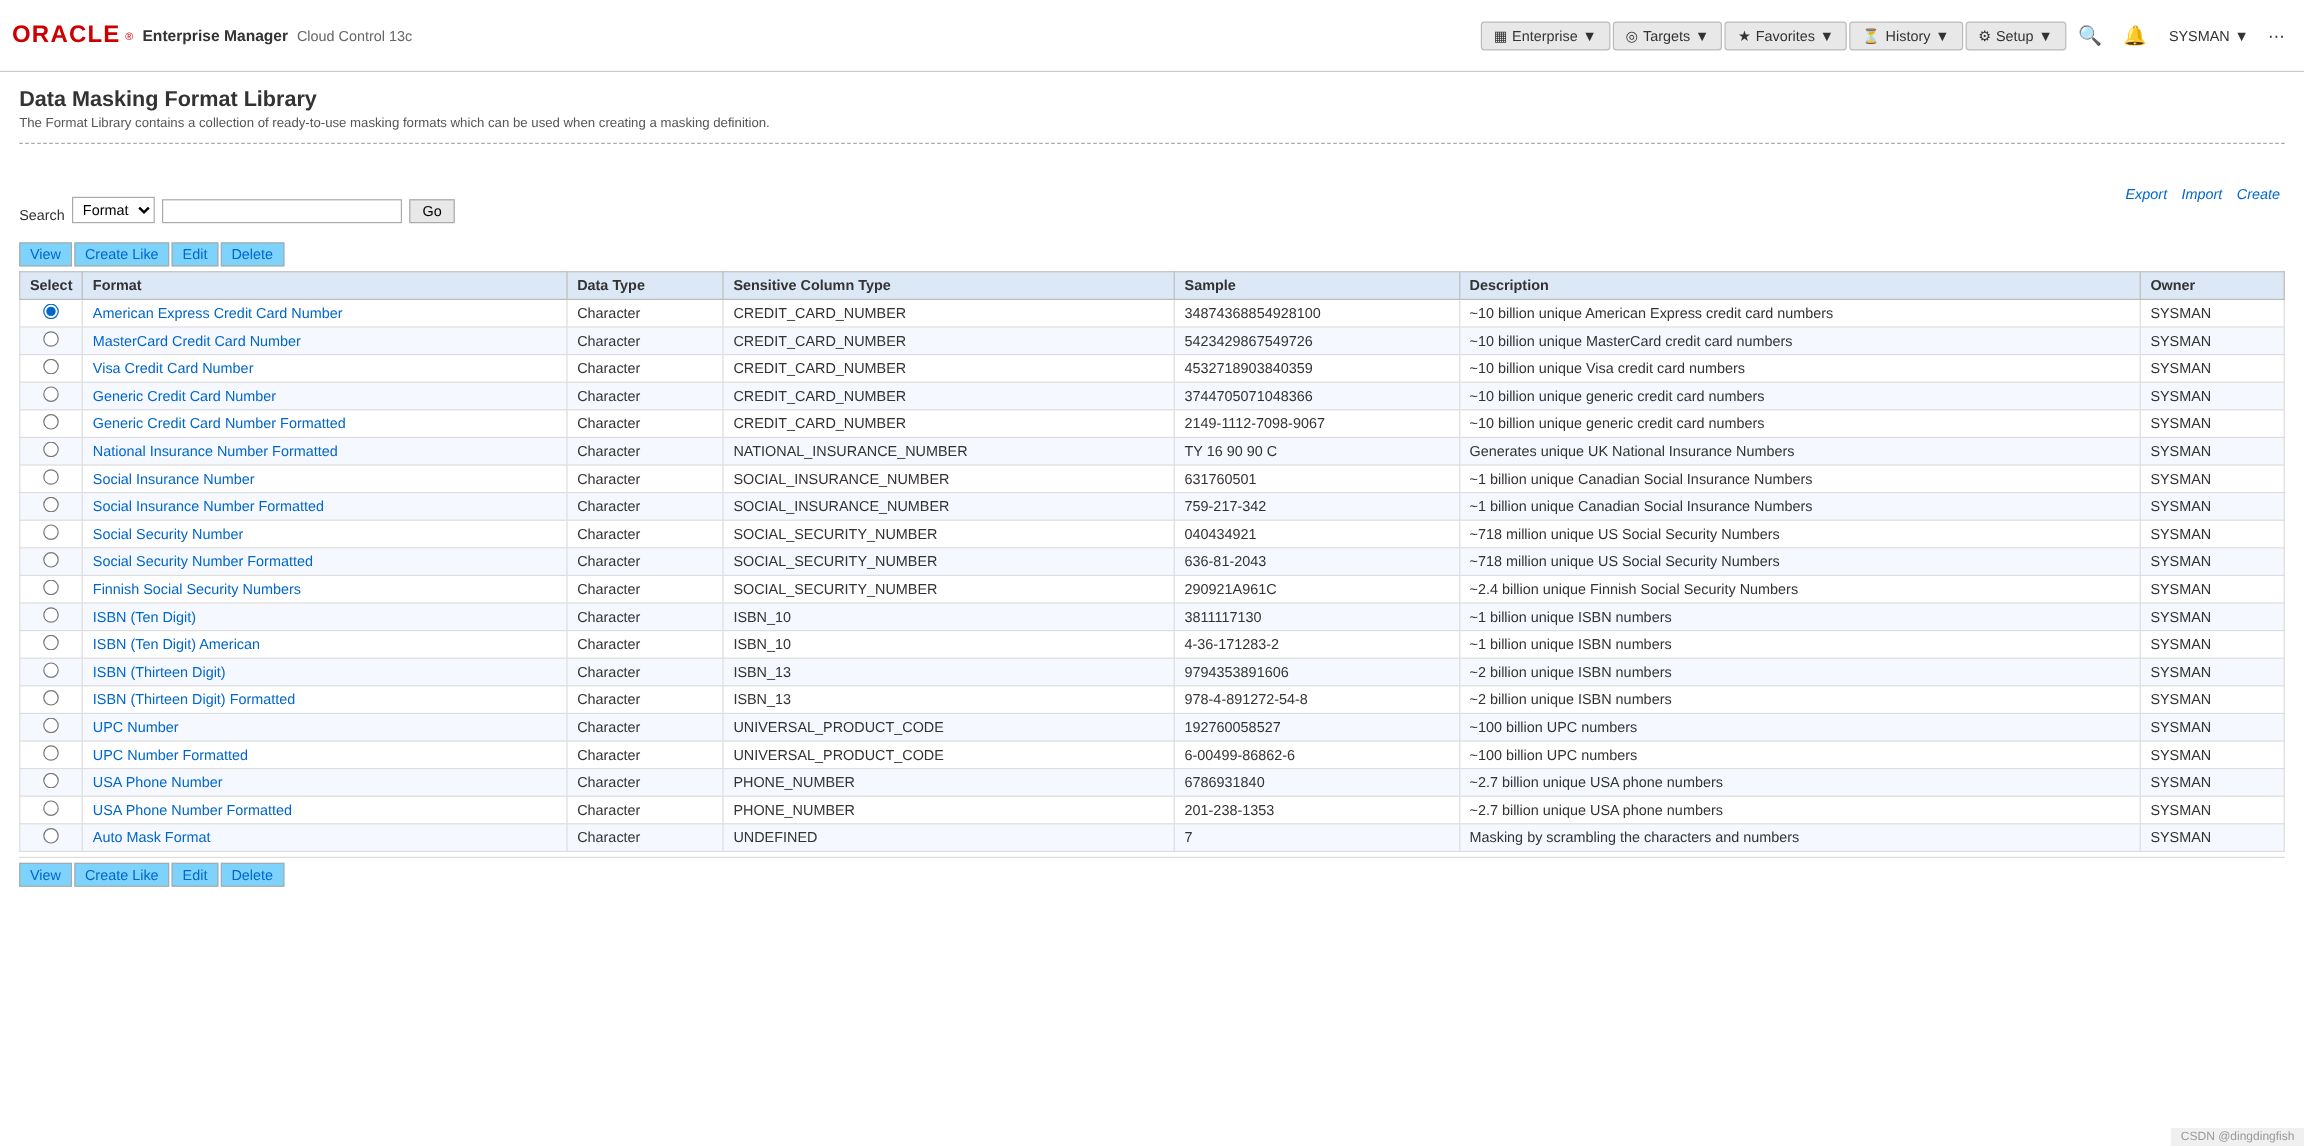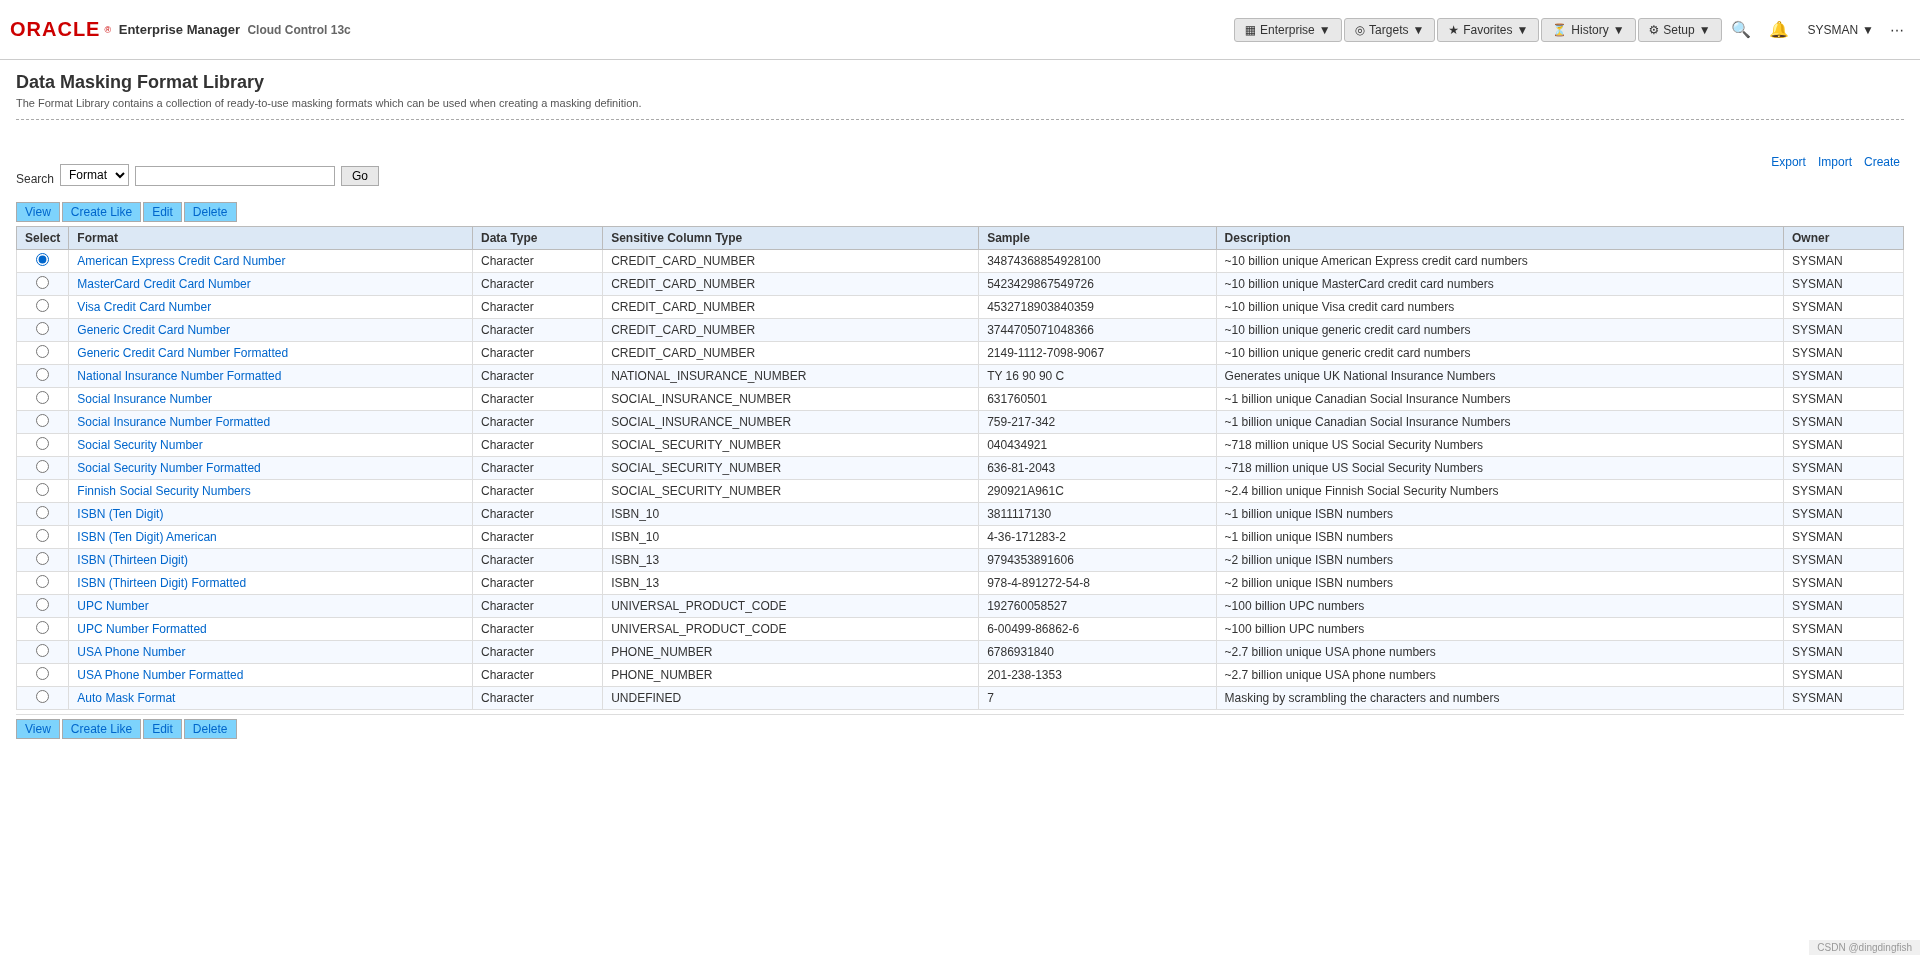--- a/index.html
+++ b/index.html
@@ -27,21 +27,20 @@
       letter-spacing: 1px;
     }
     .em-text {
       font-size: 13px;
       color: #333;
       font-weight: bold;
     }
     .em-sub {
       font-size: 12px;
       color: #666;
-      font-weight: bold;
     }
     .nav-spacer { flex: 1; }
     .nav-buttons {
       display: flex;
       align-items: center;
       gap: 2px;
     }
     .nav-btn {
       display: flex;
       align-items: center;
@@ -138,20 +137,21 @@
       margin-left: auto;
       display: flex;
       gap: 4px;
     }
     .action-link {
       color: #0066cc;
       text-decoration: none;
       font-size: 12px;
       cursor: pointer;
       padding: 2px 4px;
+      font-style: italic;
     }
 
     
     .toolbar {
       display: flex;
       align-items: center;
       gap: 2px;
       margin-bottom: 4px;
     }
     .toolbar-btn {

